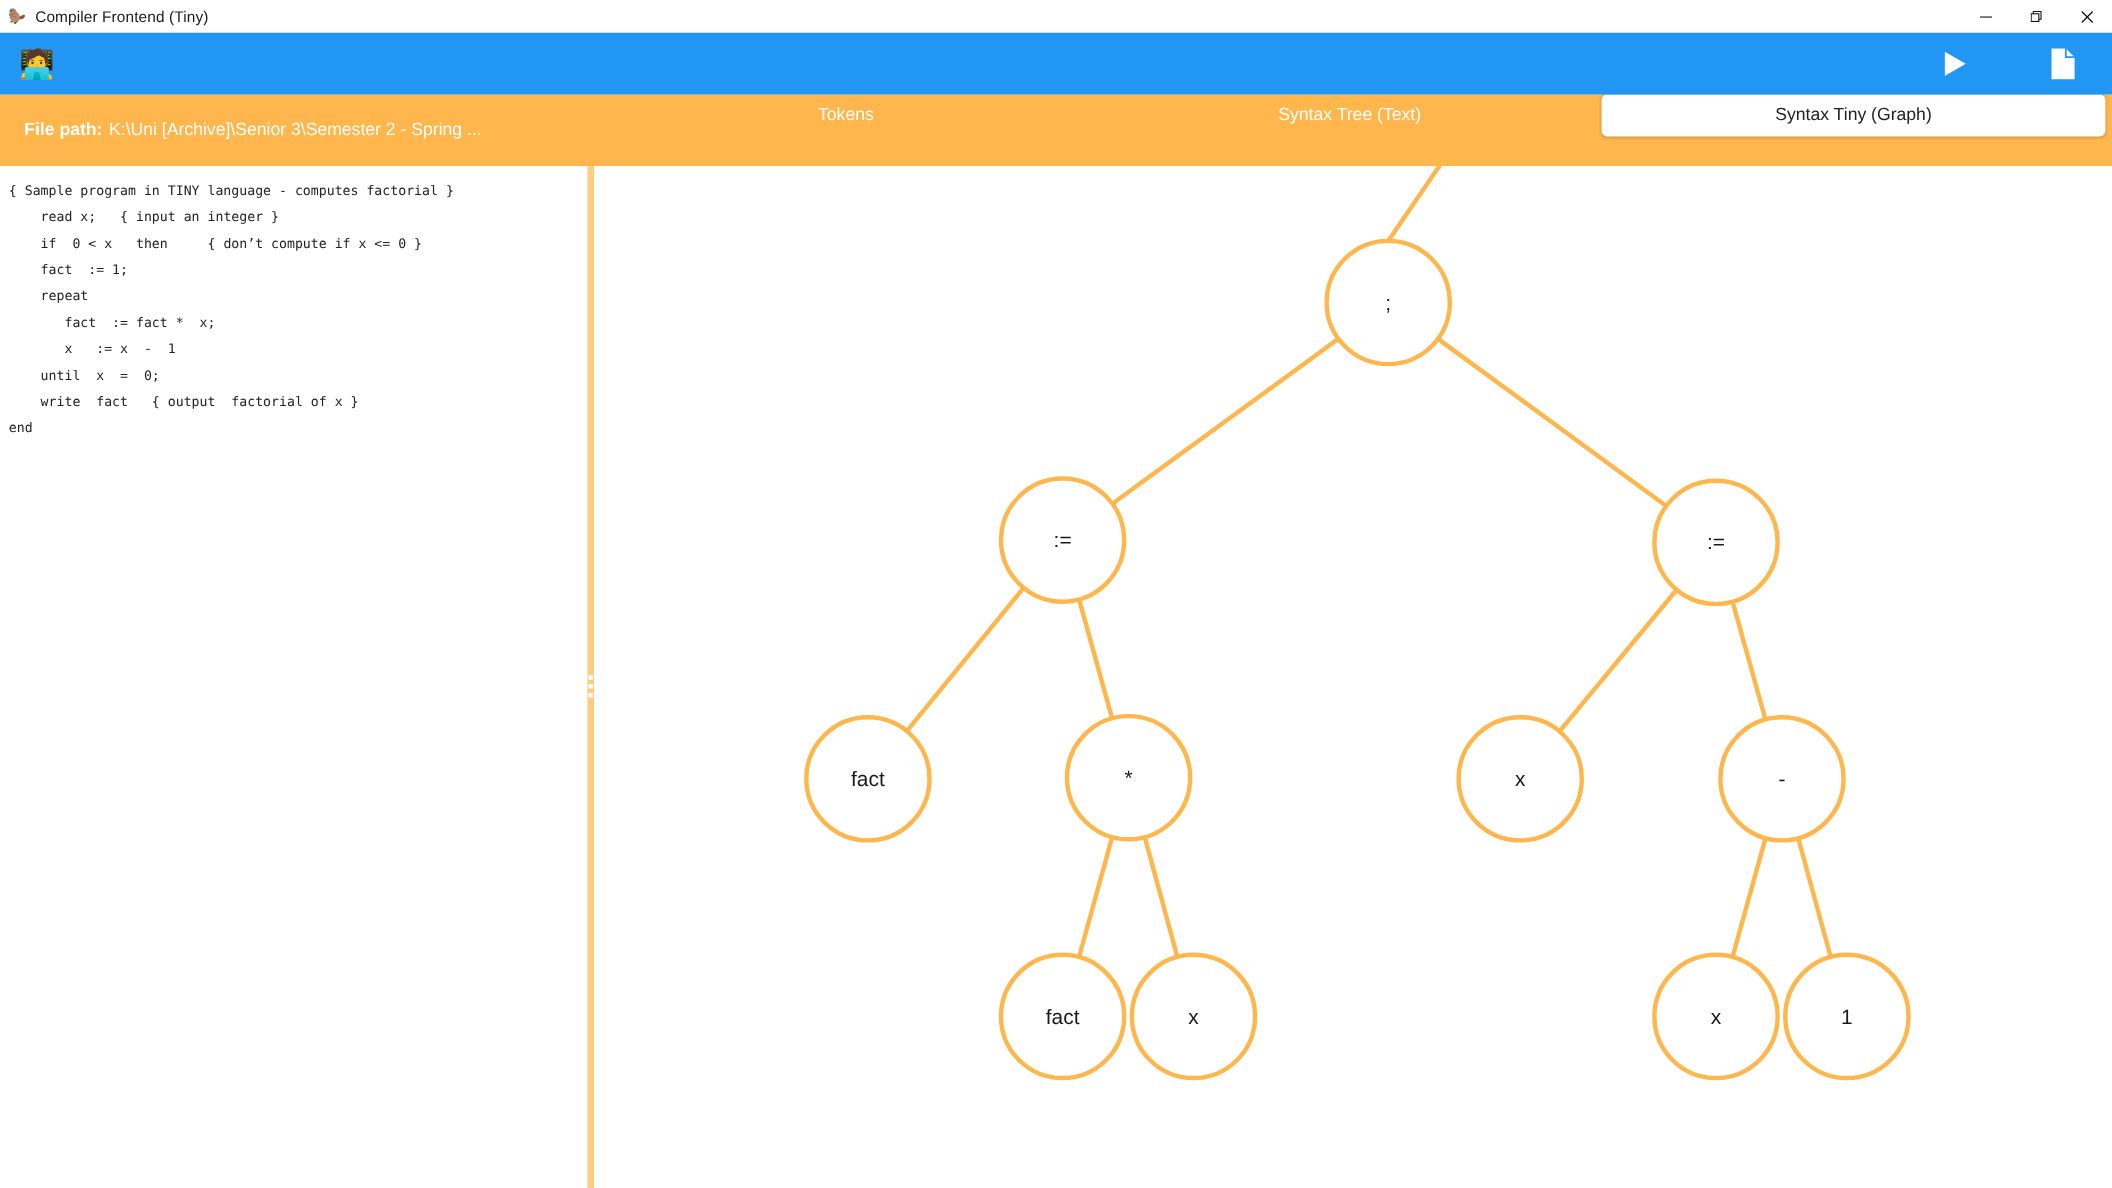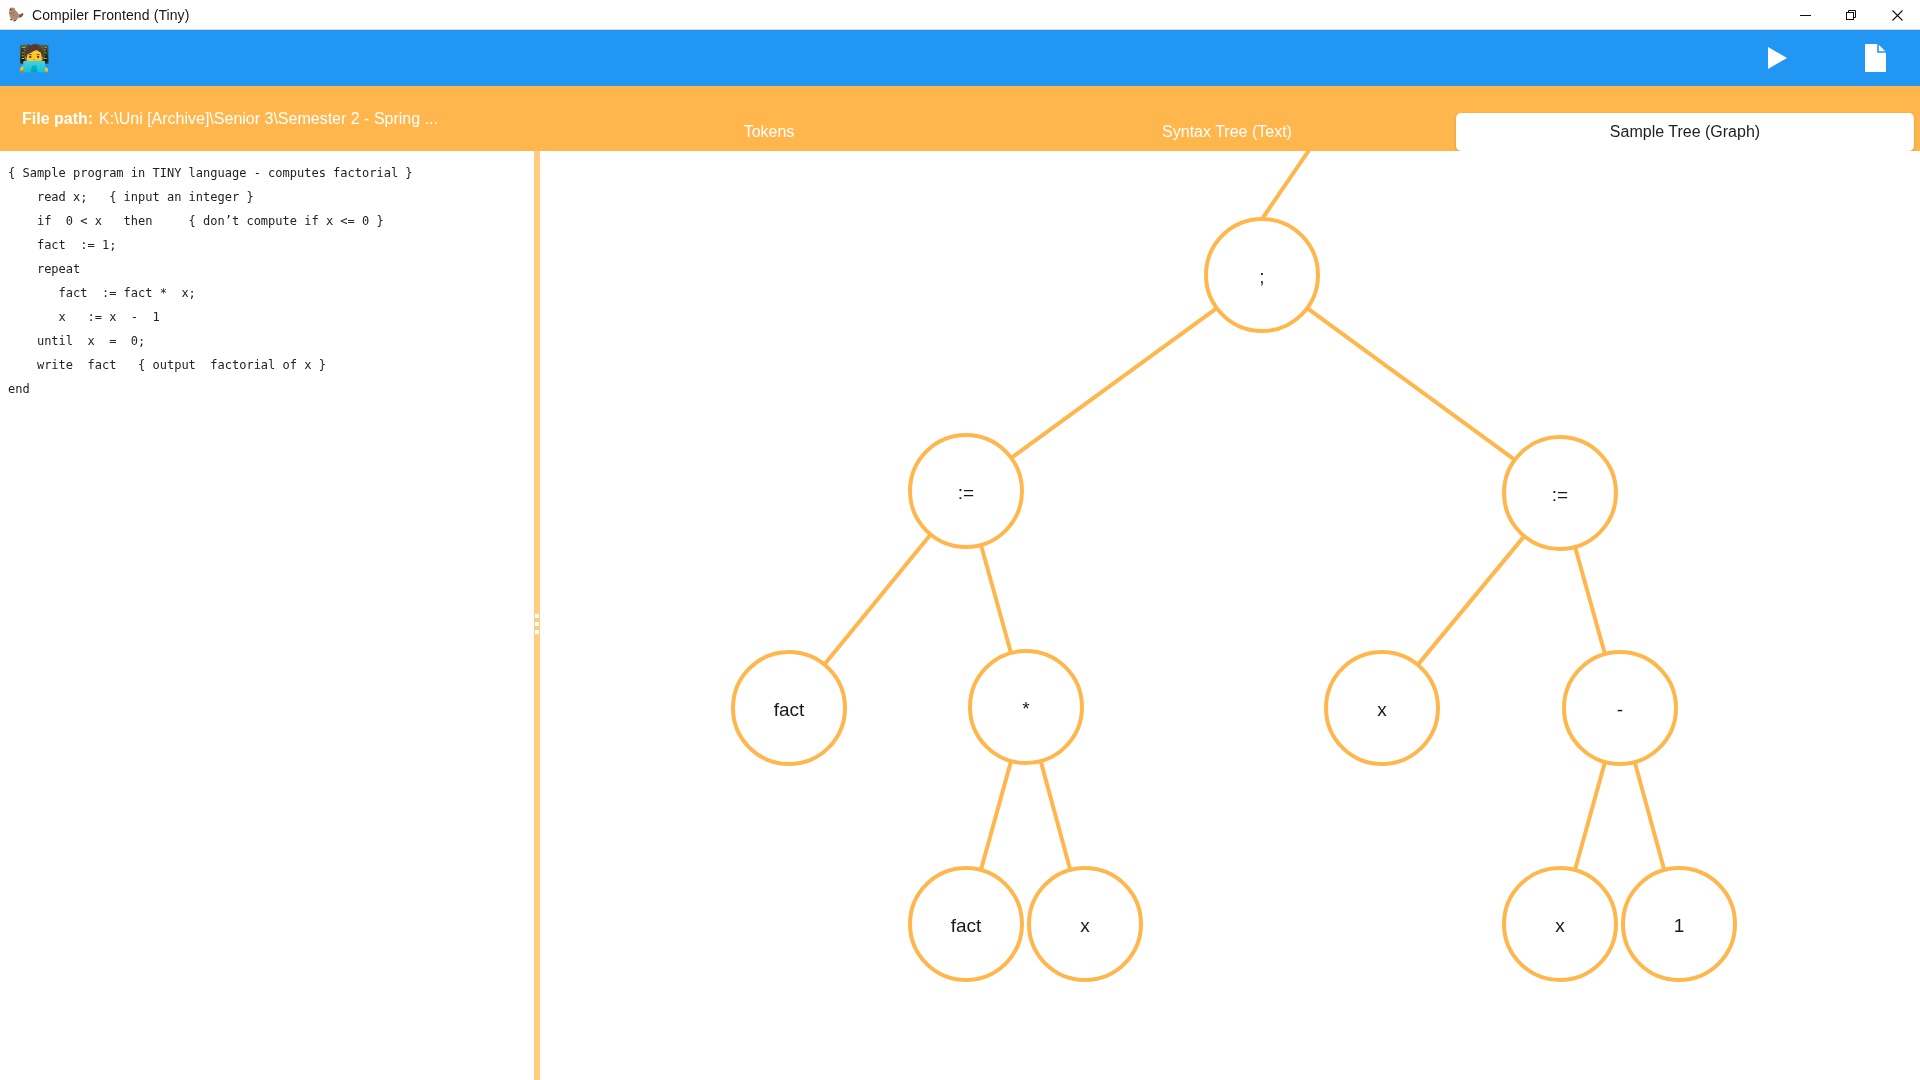--- a/index.html
+++ b/index.html
@@ -80,21 +80,21 @@
     font-size: 16px;
     white-space: nowrap;
     overflow: hidden;
   }
   #filepath-cell .fp-label { font-weight: bold; margin-right: 6px; }
   #filepath-cell .fp-value { font-weight: normal; }
 
   #tabs {
     flex: 1;
     display: flex;
-    align-items: flex-end;
+    align-items: flex-start;
     padding-right: 6px;
   }
   .tab {
     flex: 1;
     height: 38px;
     display: flex; align-items: center; justify-content: center;
     font-size: 16px;
     color: #ffffff;
     border-radius: 5px;
   }
@@ -218,21 +218,21 @@
     <span class="fp-value">K:\Uni [Archive]\Senior 3\Semester 2 - Spring ...</span>
   </div>
   <div id="tabs">
     <div class="tab">
       <span>Tokens</span>
     </div>
     <div class="tab">
       <span>Syntax Tree (Text)</span>
     </div>
     <div class="tab active">
-      <span>Sample Tree (Graph)</span>
+      <span>Syntax Tiny (Graph)</span>
     </div>
   </div>
 </div>
 
 <div id="body">
 
   <div id="editor">
     <pre>{ Sample program in TINY language - computes factorial }
     read x;   { input an integer }
     if  0 &lt; x   then     { don’t compute if x &lt;= 0 }

